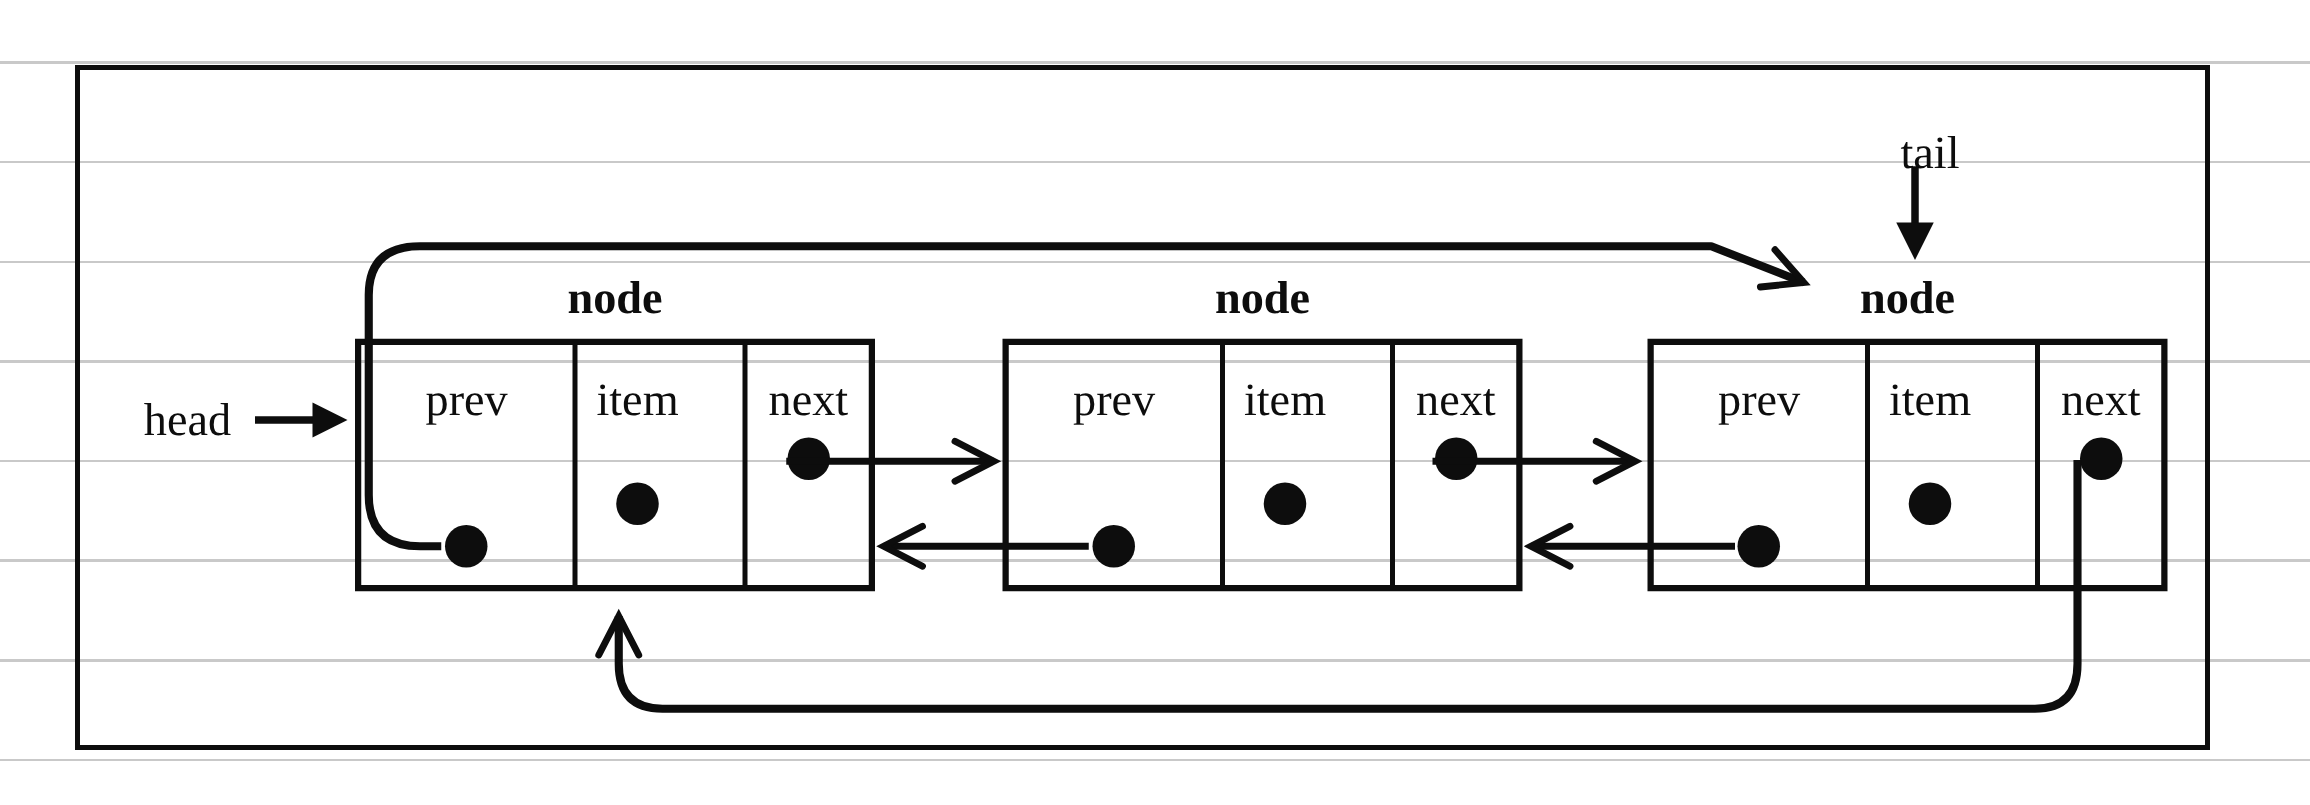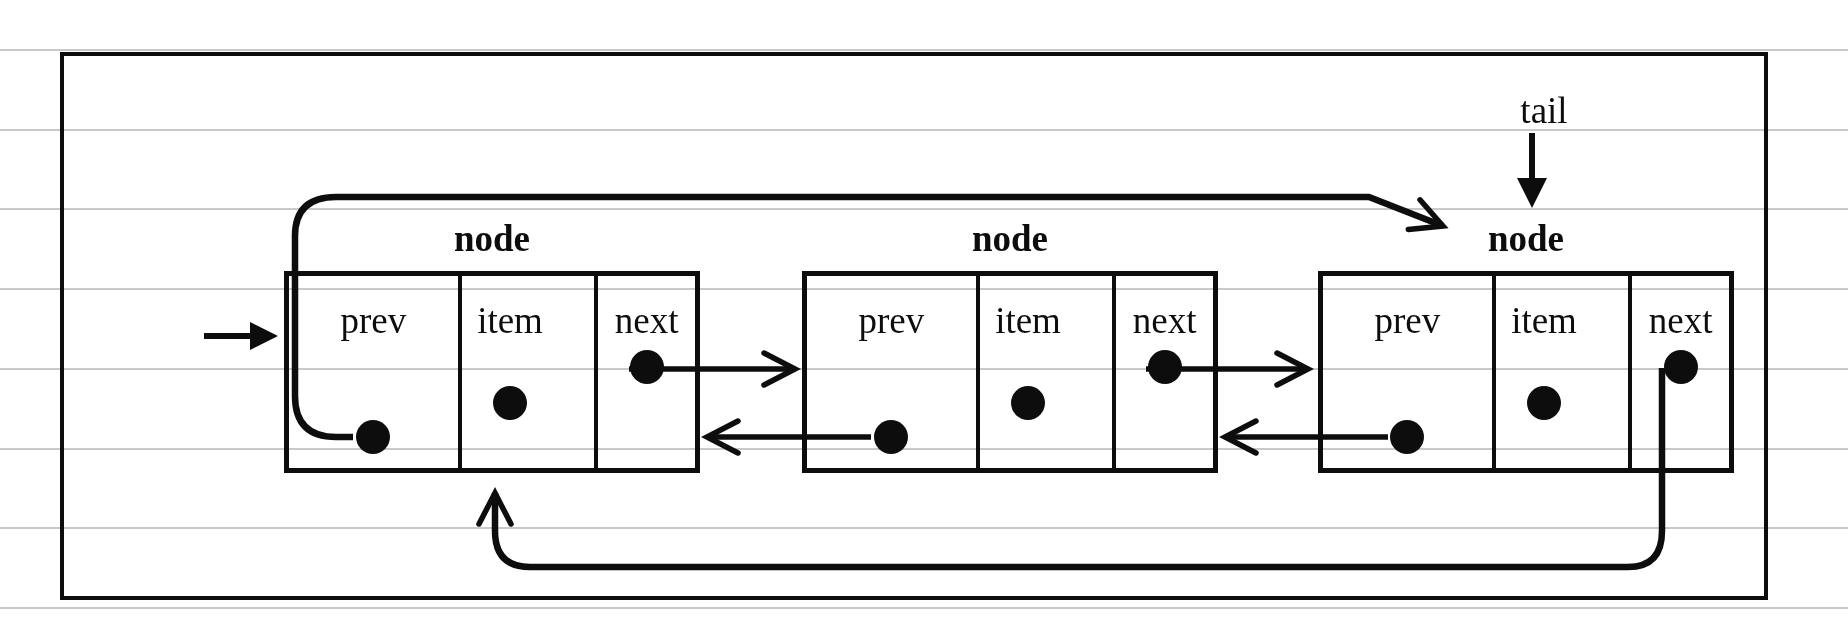--- a/index.html
+++ b/index.html
@@ -30,21 +30,21 @@
 
   .ptr-label {
     position: absolute;
     width: 180px;
     text-align: center;
     font-size: 37px;
     line-height: 38px;
     white-space: nowrap;
   }
   .ptr-label.head { left: 60px;  top: 318px; }
-  .ptr-label.tail { left: 1454px; top: 92px; }
+  .ptr-label.tail { left: 1454px; top: 104px; }
 
   .node-group {
     position: absolute;
     top: 220px;
     width: 416px;
     height: 256px;
   }
   .node-group.n1 { left: 284px; }
   .node-group.n2 { left: 802px; }
   .node-group.n3 { left: 1318px; }
@@ -100,20 +100,21 @@
   .stroke-line  { stroke: var(--stroke, #0d0d0d); fill: none; }
   .fill-shape   { fill: var(--stroke, #0d0d0d); stroke: none; }
 </style>
 </head>
 <body>
 
 <div class="canvas" style="--stroke: #0d0d0d; --rule: #c9c9c9; --bg: #ffffff;">
 
   <div class="frame"></div>
 
+  <div class="ptr-label head">head</div>
   <div class="ptr-label tail">tail</div>
 
   <div class="node-group n1">
     <div class="node-title">node</div>
     <div class="node-table">
       <div class="cell cell--prev">
         <span class="cell-label">prev</span>
         <span class="dot"></span>
       </div>
       <div class="cell cell--item">

